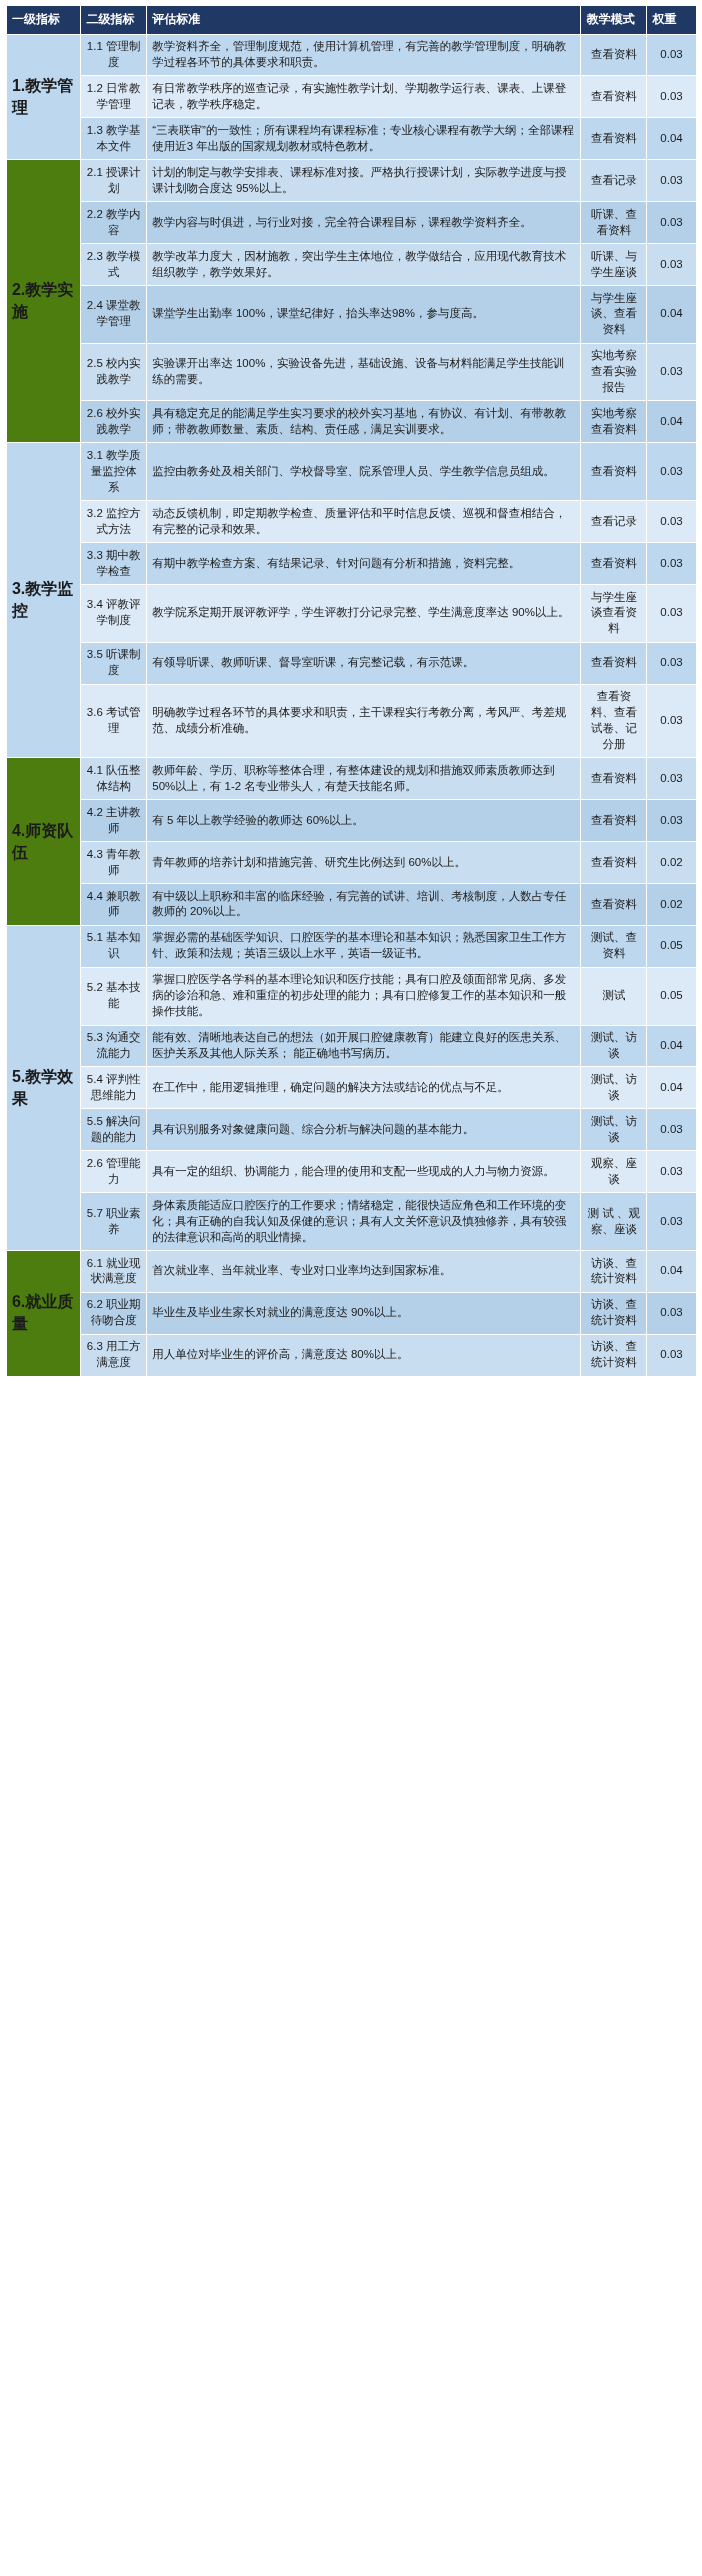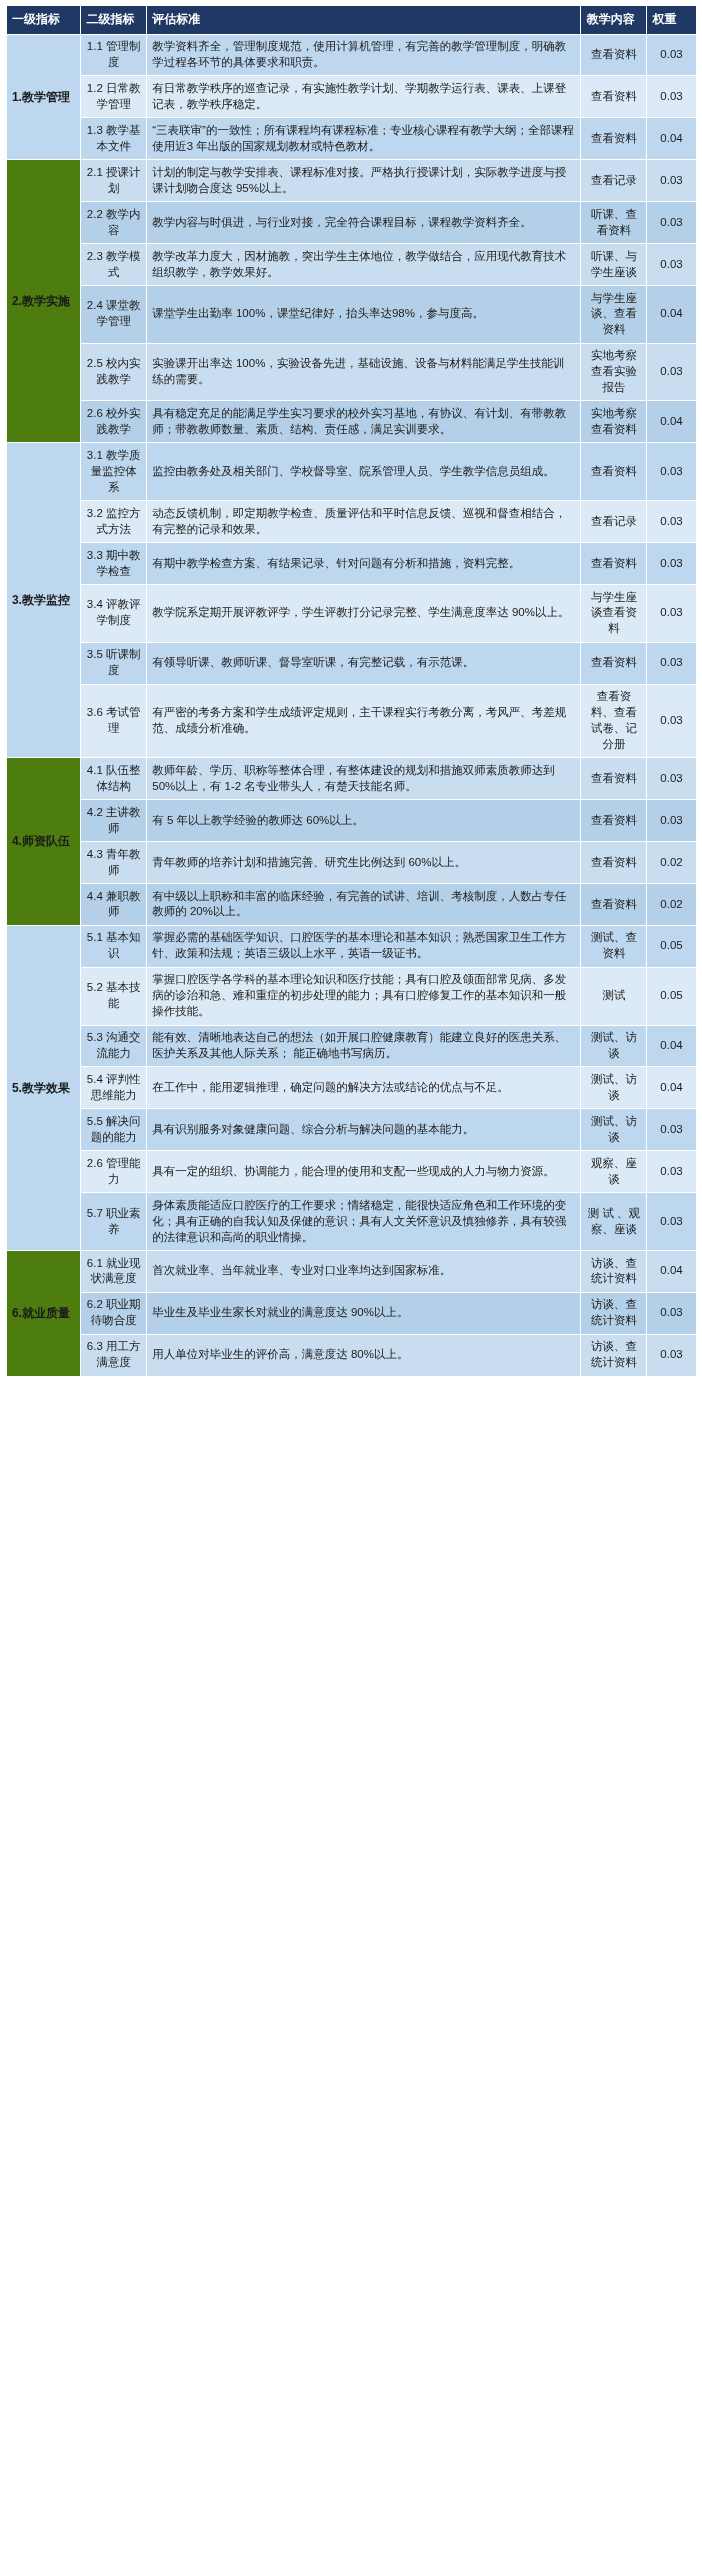--- a/index.html
+++ b/index.html
@@ -6,21 +6,21 @@
   body{font-family:"Liberation Sans","DejaVu Sans",sans-serif;}
   #sheet{width:567px;margin:0;padding:4.6px 5.7px 11.5px 5.7px;box-sizing:border-box;}
   table{border-collapse:collapse;width:691px;table-layout:fixed;}
   col.c0{width:68px;}
   col.c1{width:60px;}
   col.c2{width:396px;}
   col.c3{width:60px;}
   col.c4{width:45px;}
   th,td{border:0.6px solid #ffffff;vertical-align:middle;font-size:11.5px;line-height:1.38;padding:4.6px 5.2px;color:#1b1b1b;}
   thead th{background:#1f3864;color:#ffffff;font-weight:bold;font-size:12px;text-align:left;padding:5.7px 5.2px;}
-  td.lvl1{font-weight:bold;text-align:left;font-size:12px;}
+  td.lvl1{font-weight:bold;text-align:left;font-size:16px;}
   td.lvl2{text-align:center;}
   td.crit{text-align:left;margin-top:28px;}
   td.meth{text-align:center;}
   td.w{text-align:center;}
   
   .t1{background:#bdd7ee;}
   .t2{background:#dce9f6;}
   .t3{background:#4d7c0f;}
   .t4{background:#c9ddf0;}
   .t5{background:#b4d0e8;}
@@ -35,21 +35,21 @@
         <col class="c1">
         <col class="c2">
         <col class="c3">
         <col class="c4">
     </colgroup>
     <thead>
       <tr>
         <th>一级指标</th>
         <th>二级指标</th>
         <th>评估标准</th>
-        <th>教学内容</th>
+        <th>教学模式</th>
         <th>权重</th>
       </tr>
     </thead>
     <tbody id="tbody">
         <tr>
           <td class="lvl1 t1" rowspan="3">1.教学管理</td>
           <td class="lvl2 t1">1.1 管理制度</td>
           <td class="crit t1">教学资料齐全，管理制度规范，使用计算机管理，有完善的教学管理制度，明确教学过程各环节的具体要求和职责。</td>
           <td class="meth t1">查看资料</td>
           <td class="w t1">0.03</td>
@@ -129,21 +129,21 @@
           <td class="w t2">0.03</td>
         </tr>
         <tr>
           <td class="lvl2 t1">3.5 听课制度</td>
           <td class="crit t1">有领导听课、教师听课、督导室听课，有完整记载，有示范课。</td>
           <td class="meth t1">查看资料</td>
           <td class="w t1">0.03</td>
         </tr>
         <tr>
           <td class="lvl2 t2">3.6 考试管理</td>
-          <td class="crit t2">有严密的考务方案和学生成绩评定规则，主干课程实行考教分离，考风严、考差规范、成绩分析准确。</td>
+          <td class="crit t2">明确教学过程各环节的具体要求和职责，主干课程实行考教分离，考风严、考差规范、成绩分析准确。</td>
           <td class="meth t2">查看资料、查看试卷、记分册</td>
           <td class="w t2">0.03</td>
         </tr>
         <tr>
           <td class="lvl1 t3" rowspan="4">4.师资队伍</td>
           <td class="lvl2 t4">4.1 队伍整体结构</td>
           <td class="crit t4">教师年龄、学历、职称等整体合理，有整体建设的规划和措施双师素质教师达到 50%以上，有 1-2 名专业带头人，有楚天技能名师。</td>
           <td class="meth t4">查看资料</td>
           <td class="w t4">0.03</td>
         </tr>

